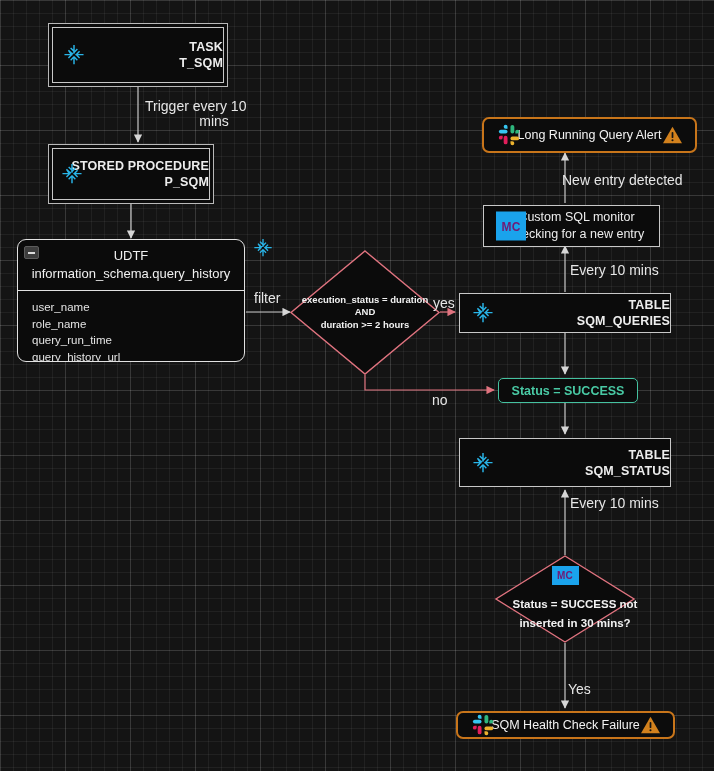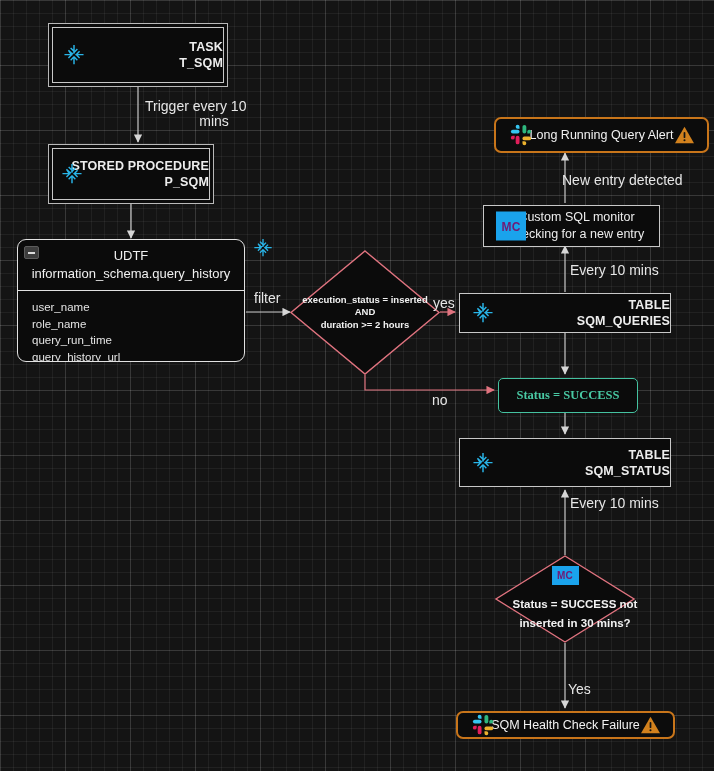--- a/index.html
+++ b/index.html
@@ -298,40 +298,40 @@
       <path d="M11.2 1.2h1.6v6.1l2.3-2.3 1.1 1.1-3.4 3.4v1.3h1.3l3.4-3.4 1.1 1.1-2.3 2.3h6.1v1.6h-6.1l2.3 2.3-1.1 1.1-3.4-3.4h-1.3v1.3l3.4 3.4-1.1 1.1-2.3-2.3v6.1h-1.6v-6.1l-2.3 2.3-1.1-1.1 3.4-3.4v-1.3H9.9l-3.4 3.4-1.1-1.1 2.3-2.3H1.6v-1.6h6.1L5.4 7.3l1.1-1.1 3.4 3.4h1.3V8.3L7.8 4.9l1.1-1.1 2.3 2.3z"></path>
       <circle cx="12" cy="12" r="1.6" fill="#0b0b0b"></circle>
     </svg>
   </div>
 
   <div class="diamond-wrap" style="left:290px; top:250px; width:150px; height:125px;">
     <svg class="diamond-svg" width="150" height="125" viewBox="0 0 150 125">
       <polygon points="75,1 149,62.5 75,124 1,62.5" fill="#0b0b0b" stroke="#e0737f" stroke-width="1.4"></polygon>
     </svg>
     <div class="diamond-text">
-      <span class="line">execution_status = inserted</span>
+      <span class="line">execution_status = duration</span>
       <span class="line">AND</span>
       <span class="line">duration &gt;= 2 hours</span>
     </div>
   </div>
 
   <div class="node sf-box-plain" style="left:459px; top:293px; width:212px; height:40px;">
     <span class="icon-left" style="left:12px;">
       <svg class="snowflake" viewBox="0 0 24 24" fill="#29b5e8">
         <path d="M11.2 1.2h1.6v6.1l2.3-2.3 1.1 1.1-3.4 3.4v1.3h1.3l3.4-3.4 1.1 1.1-2.3 2.3h6.1v1.6h-6.1l2.3 2.3-1.1 1.1-3.4-3.4h-1.3v1.3l3.4 3.4-1.1 1.1-2.3-2.3v6.1h-1.6v-6.1l-2.3 2.3-1.1-1.1 3.4-3.4v-1.3H9.9l-3.4 3.4-1.1-1.1 2.3-2.3H1.6v-1.6h6.1L5.4 7.3l1.1-1.1 3.4 3.4h1.3V8.3L7.8 4.9l1.1-1.1 2.3 2.3z"></path>
         <circle cx="12" cy="12" r="1.6" fill="#0b0b0b"></circle>
       </svg>
     </span>
     <div class="node-title">
       <span class="l1">TABLE</span>
       <span class="l2">SQM_QUERIES</span>
     </div>
   </div>
 
-  <div class="chip" style="left:498px; top:378px; width:140px; height:35px;font-family:Liberation Serif, serif;">
+  <div class="chip" style="left:498px; top:378px; width:140px; height:25px;">
     <span class="label">Status = SUCCESS</span>
   </div>
 
   <div class="node sf-box-plain" style="left:459px; top:438px; width:212px; height:49px;">
     <span class="icon-left" style="left:12px;">
       <svg class="snowflake" viewBox="0 0 24 24" fill="#29b5e8">
         <path d="M11.2 1.2h1.6v6.1l2.3-2.3 1.1 1.1-3.4 3.4v1.3h1.3l3.4-3.4 1.1 1.1-2.3 2.3h6.1v1.6h-6.1l2.3 2.3-1.1 1.1-3.4-3.4h-1.3v1.3l3.4 3.4-1.1 1.1-2.3-2.3v6.1h-1.6v-6.1l-2.3 2.3-1.1-1.1 3.4-3.4v-1.3H9.9l-3.4 3.4-1.1-1.1 2.3-2.3H1.6v-1.6h6.1L5.4 7.3l1.1-1.1 3.4 3.4h1.3V8.3L7.8 4.9l1.1-1.1 2.3 2.3z"></path>
         <circle cx="12" cy="12" r="1.6" fill="#0b0b0b"></circle>
       </svg>
     </span>
@@ -342,21 +342,21 @@
   </div>
 
   <div class="mc-box" style="left:483px; top:205px; width:177px; height:42px;">
     <span class="mc-badge in-box">MC</span>
     <div class="label">
       <span>Custom SQL monitor</span><br>
       <span>checking for a new entry</span>
     </div>
   </div>
 
-  <div class="slack-box" style="left:482px; top:117px; width:215px; height:36px;margin-left:12px;">
+  <div class="slack-box" style="left:482px; top:117px; width:215px; height:36px;">
     <span class="slack-logo">
       <svg viewBox="0 0 24 24" width="22" height="22">
         <path d="M5.1 14.9a2.1 2.1 0 1 1-2.1-2.1h2.1v2.1z" fill="#e01e5a"></path>
         <path d="M6.2 14.9a2.1 2.1 0 0 1 4.2 0v5.2a2.1 2.1 0 1 1-4.2 0v-5.2z" fill="#e01e5a"></path>
         <path d="M8.3 5.1A2.1 2.1 0 1 1 10.4 3v2.1H8.3z" fill="#36c5f0"></path>
         <path d="M8.3 6.2a2.1 2.1 0 0 1 0 4.2H3.1a2.1 2.1 0 1 1 0-4.2h5.2z" fill="#36c5f0"></path>
         <path d="M18.9 8.3A2.1 2.1 0 1 1 21 10.4h-2.1V8.3z" fill="#2eb67d"></path>
         <path d="M17.8 8.3a2.1 2.1 0 0 1-4.2 0V3.1a2.1 2.1 0 1 1 4.2 0v5.2z" fill="#2eb67d"></path>
         <path d="M15.7 18.9a2.1 2.1 0 1 1-2.1 2.1v-2.1h2.1z" fill="#ecb22e"></path>
         <path d="M15.7 17.8a2.1 2.1 0 0 1 0-4.2h5.2a2.1 2.1 0 1 1 0 4.2h-5.2z" fill="#ecb22e"></path>

